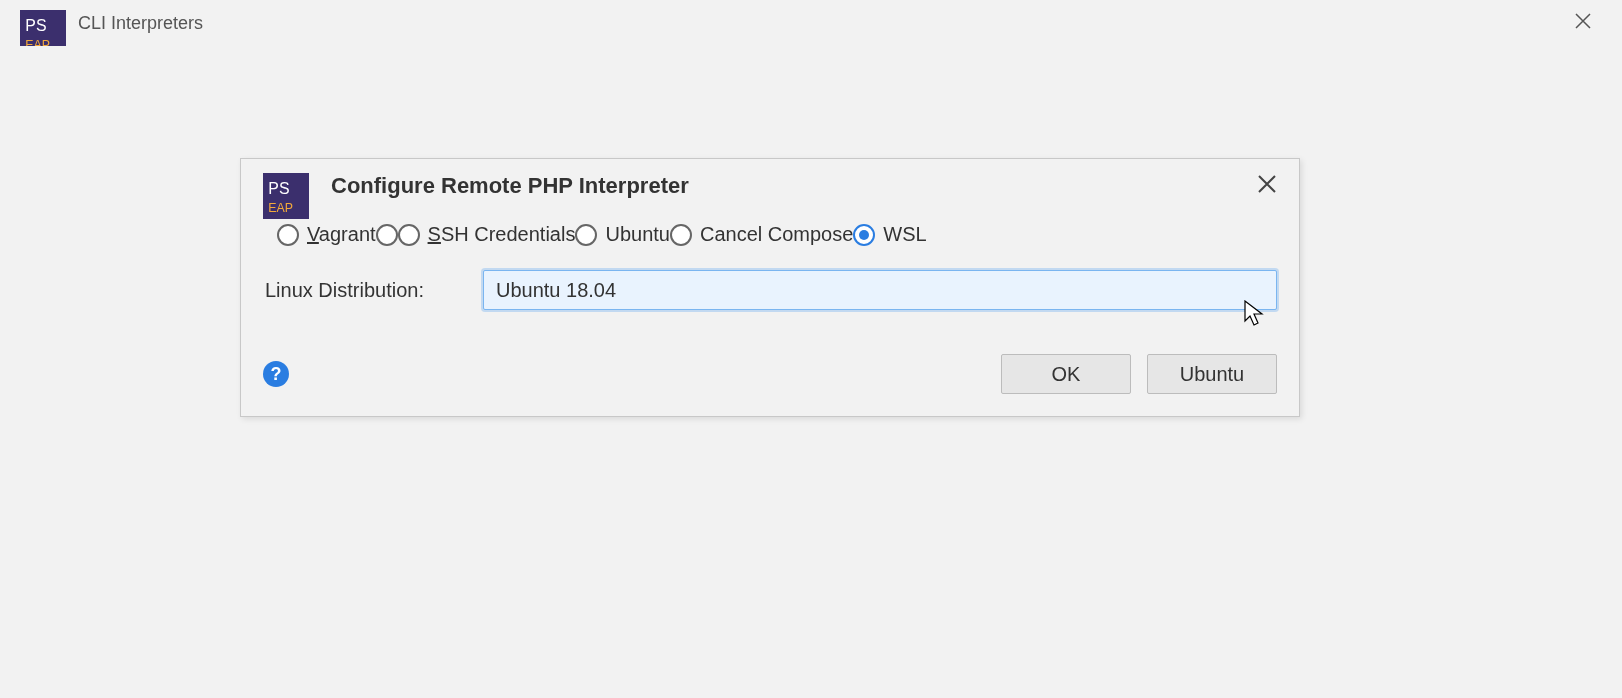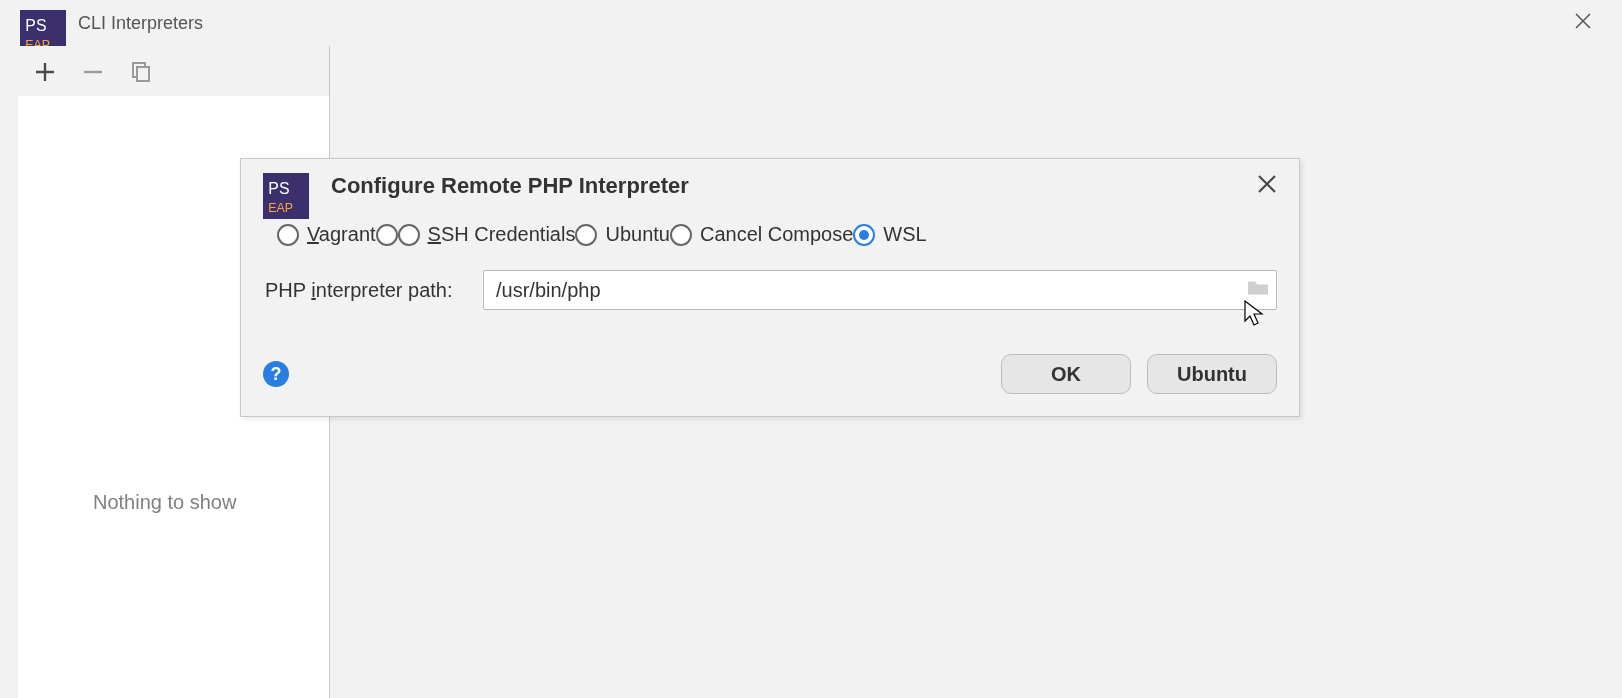--- a/index.html
+++ b/index.html
@@ -209,26 +209,25 @@
   }
   .footer-buttons {
     margin-left: auto;
     display: flex; gap: 16px;
   }
   .btn {
     min-width: 130px;
     height: 40px;
     background: #e6e6e6;
     border: 1px solid #bcbcbc;
-    border-radius: 10px;
+    border-radius: 2px;
     font-size: 20px;
     color: #333;
     display: inline-flex; align-items: center; justify-content: center;
     cursor: pointer;
-    font-weight: bold;
   }
   .btn.primary { background:#e6e6e6; }
 
 </style>
 </head>
 <body>
 
 <div class="outer-dialog">
   <div class="outer-titlebar">
     <span class="app-icon">
@@ -240,43 +239,20 @@
     </span>
     <span class="outer-title">CLI Interpreters</span>
     <span class="outer-close">
       <svg width="18" height="18" viewBox="0 0 18 18">
           <path d="M2 2 L16 16 M16 2 L2 16" stroke="#555" stroke-width="1.5"></path>
         </svg>
     </span>
   </div>
 
   <div class="outer-body">
-    <div class="left-panel">
-      <div class="left-toolbar">
-        <span class="tb-btn add">
-          <svg width="22" height="22" viewBox="0 0 22 22">
-              <path d="M11 2 V20 M2 11 H20" stroke="#4a4a4a" stroke-width="2.4"></path>
-            </svg>
-        </span>
-        <span class="tb-btn">
-          <svg width="22" height="22" viewBox="0 0 22 22">
-              <path d="M2 11 H20" stroke="#9a9a9a" stroke-width="2.4"></path>
-            </svg>
-        </span>
-        <span class="tb-btn">
-          <svg width="22" height="22" viewBox="0 0 22 22">
-            <rect x="3" y="2" width="12" height="14" fill="none" stroke="#9a9a9a" stroke-width="2"></rect>
-            <rect x="7" y="6" width="12" height="14" fill="#f2f2f2" stroke="#9a9a9a" stroke-width="2"></rect>
-          </svg>
-        </span>
-      </div>
-      <div class="left-empty">
-        <span>Nothing to show</span>
-      </div>
-    </div>
     <div class="right-panel"></div>
   </div>
 </div>
 
 <div class="modal">
   <div class="modal-titlebar">
     <span class="app-icon">
       <svg viewBox="0 0 26 26">
         <rect x="0" y="0" width="26" height="26" fill="#3b2f6d"></rect>
         <text x="3" y="12" font-size="9" fill="#fff" font-family="Arial">PS</text>
@@ -322,32 +298,27 @@
       <span>Cancel Compose</span>
     </span>
     <span class="radio-item selected">
       <span class="radio-circle">
           <span class="radio-dot"></span>
         </span>
       <span>WSL</span>
     </span>
   </div>
 
-
   <div class="form-row">
-    <span class="form-label">PHP <span class="mn">i</span>nterpreter path:</span>
+    <span class="form-label">Linux Distribution:</span>
     <span class="form-field">
-      <input class="text-input" type="text" value="/usr/bin/php" style="">
-      <span class="field-browse">
-        <svg width="22" height="18" viewBox="0 0 22 18">
-          <path d="M1 3 h7 l2 3 h11 v10 h-20 z" fill="#cfcfcf"></path>
-        </svg>
-      </span>
-    </span>
-  </div>
+      <input class="text-input focused" type="text" value="Ubuntu 18.04" style="">
+    </span>
+  </div>
+
 
   <div class="modal-footer">
     <span class="help-btn">?</span>
     <span class="footer-buttons">
       <span class="btn primary">OK</span>
       <span class="btn">Ubuntu</span>
     </span>
   </div>
 </div>
 

